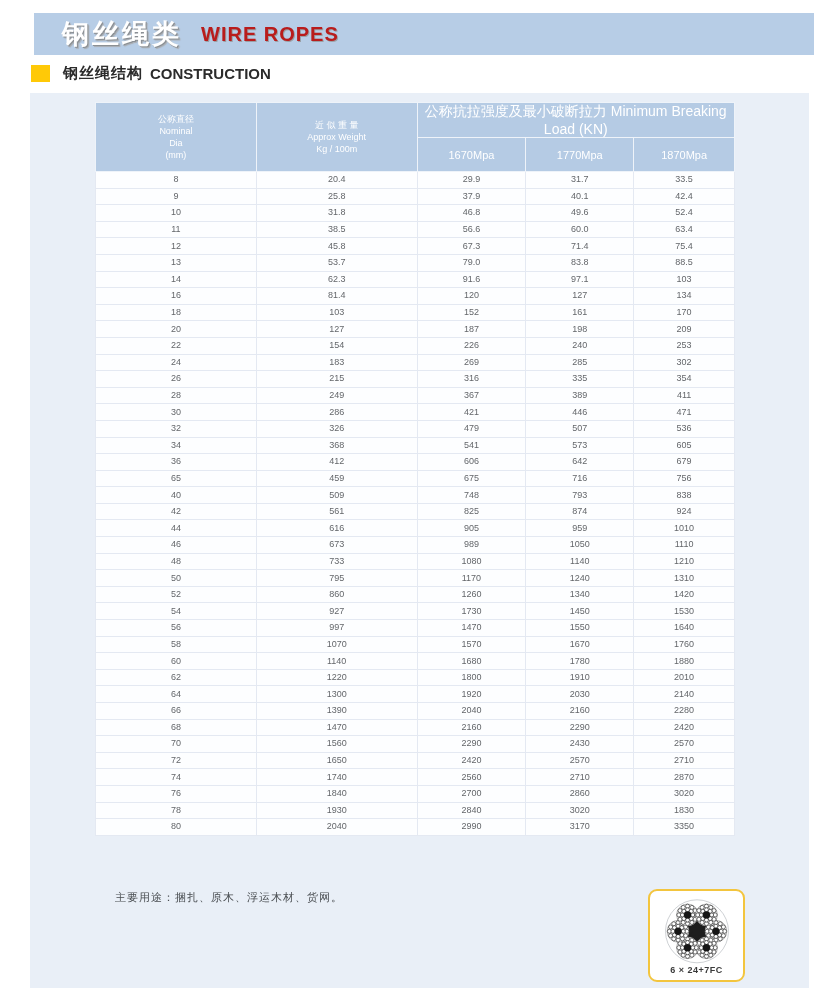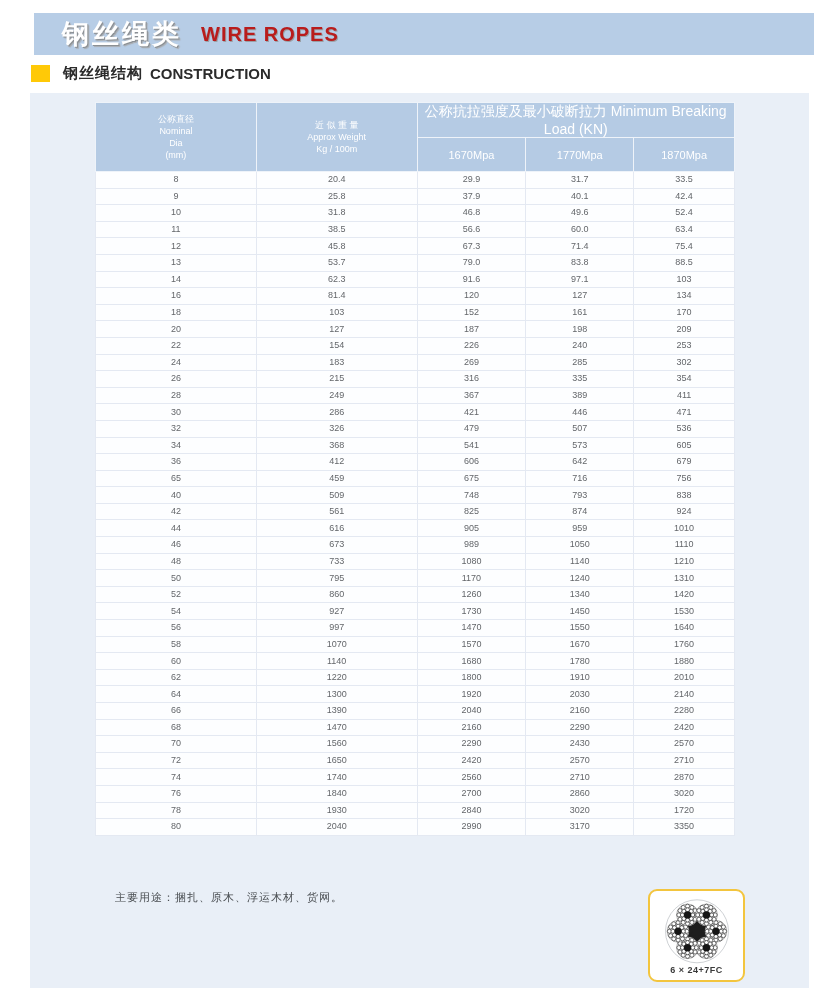--- a/index.html
+++ b/index.html
@@ -350,21 +350,21 @@
             <td>1840</td>
             <td>2700</td>
             <td>2860</td>
             <td>3020</td>
           </tr>
           <tr>
             <td>78</td>
             <td>1930</td>
             <td>2840</td>
             <td>3020</td>
-            <td>1720</td>
+            <td>1830</td>
           </tr>
           <tr>
             <td>80</td>
             <td>2040</td>
             <td>2990</td>
             <td>3170</td>
             <td>3350</td>
           </tr>
         </tbody>
     </table>

